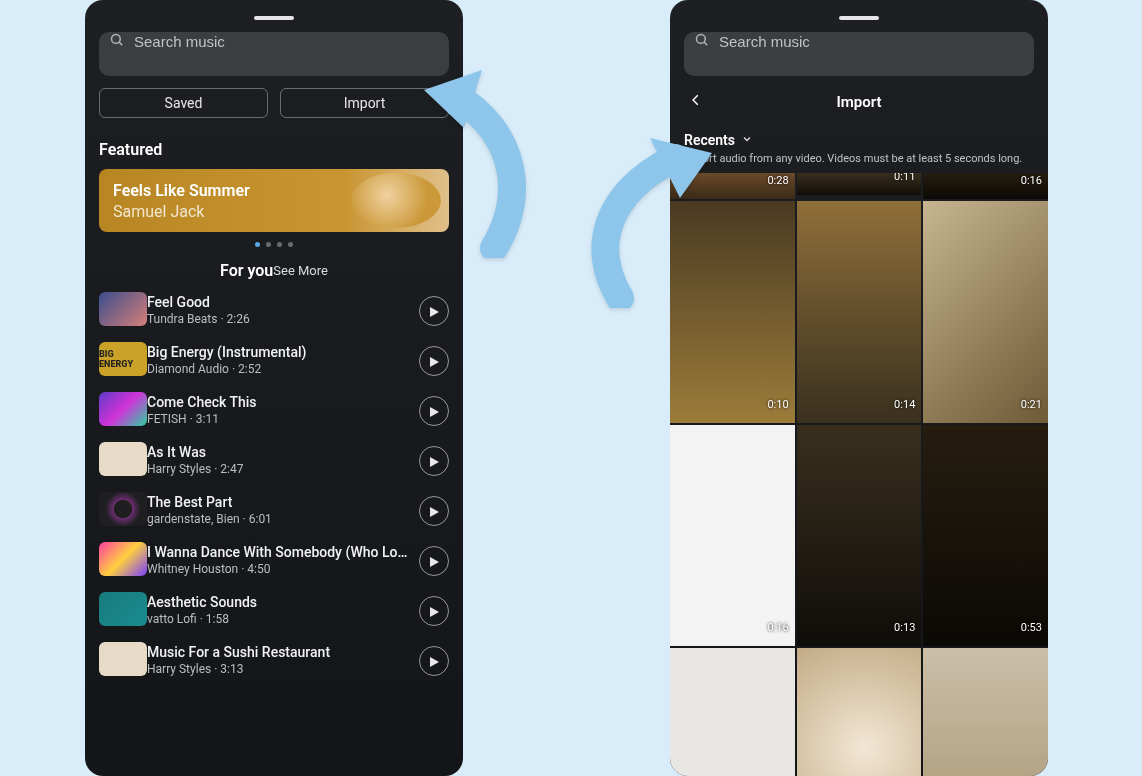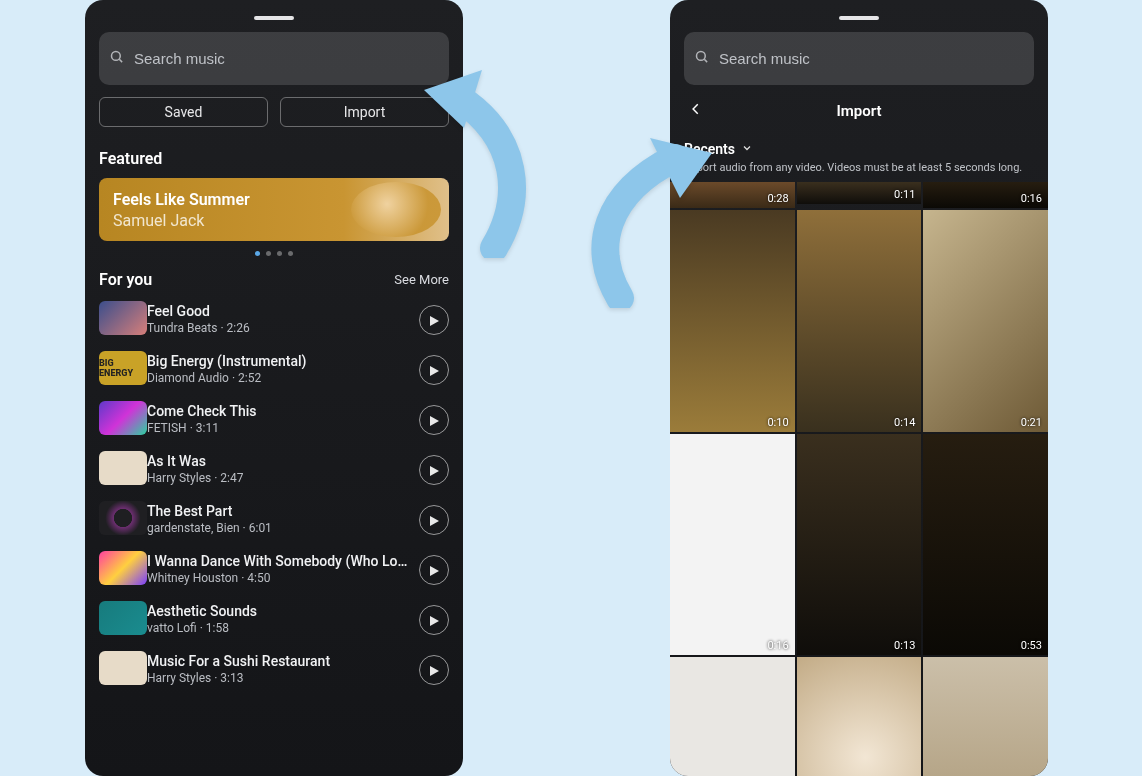--- a/index.html
+++ b/index.html
@@ -1,35 +1,35 @@
 <!DOCTYPE html>
 <html><head>
 <meta charset="utf-8">
 <style>
   html,body{margin:0;padding:0;background:#d8ecf9;font-family:-apple-system,BlinkMacSystemFont,"Segoe UI",Roboto,Helvetica,Arial,sans-serif;}
   .stage{width:1142px;height:776px;position:relative;overflow:hidden;background:#d8ecf9;}
   .phone{position:absolute;width:378px;border-radius:18px;overflow:hidden;background:linear-gradient(180deg,#1e1f22,#141518);}
   .phone-a{left:85px;top:0;height:776px;}
   .phone-b{left:670px;top:0;height:776px;}
   .grabber{width:40px;height:4px;background:#e5e5e7;border-radius:3px;margin:16px auto 10px;}
-  .search-wrap{margin:12px 14px;height:53px;background:rgba(255,255,255,.14);border-radius:10px;display:flex;align-items:center;padding:0 10px;color:#bfc2c7;}
+  .search-wrap{margin:12px 14px;height:44px;background:rgba(255,255,255,.14);border-radius:10px;display:flex;align-items:flex-start;padding:0 10px;color:#bfc2c7;}
   .search-wrap svg{margin-right:8px;opacity:.8}
   .search-input{flex:1;background:transparent;border:0;outline:0;color:#e7e7e9;font-size:15px;}
   .search-input::placeholder{color:#bfc2c7}
   .seg{display:flex;gap:12px;margin:12px 14px 0;}
   .seg-btn{flex:1;height:28px;border:1px solid rgba(255,255,255,.35);border-radius:6px;background:transparent;color:#e7e7e9;font-size:14px;display:flex;align-items:center;justify-content:center;}
   .section-title{color:#fff;font-weight:600;font-size:16px;margin:22px 14px 10px;}
   .hero{margin:0 14px;height:63px;border-radius:8px;background:linear-gradient(90deg,#b78622,#c99532 70%,#e0c08a);display:flex;align-items:center;padding:0 14px;position:relative;overflow:hidden;}
   .hero .blob{position:absolute;right:8px;top:4px;width:90px;height:55px;border-radius:50%;background:radial-gradient(circle at 40% 40%,#f3d7a8,#c99532 65%);opacity:.9}
   .hero-title{color:#fff;font-weight:600;font-size:16px}
   .hero-sub{color:#f1e6cf;font-size:16px;margin-top:2px}
   .dots{display:flex;gap:6px;justify-content:center;margin:10px 0 0}
   .dot{width:5px;height:5px;border-radius:50%;background:rgba(255,255,255,.35)}
   .dot.active{background:#5aa7e6}
-  .row-head{display:flex;align-items:center;justify-content:space-between;margin:14px 14px 4px;}
+  .row-head{display:flex;align-items:center;justify-content:center;margin:14px 14px 4px;}
   .row-head .title{color:#fff;font-weight:600;font-size:16px}
   .row-head .more{color:#d9dbe0;font-size:13px}
   .list{margin:4px 0 0;}
   .item{display:flex;align-items:flex-end;padding:8px 14px;}
   .thumb{width:48px;height:34px;border-radius:6px;margin-right:0;flex:0 0 48px;}
   .t1{background:linear-gradient(135deg,#3b4e8c,#d77f7a)}
   .t2{background:#c9a227;display:flex;align-items:center;justify-content:center;color:#222;font-weight:800;font-size:9px}
   .t3{background:linear-gradient(135deg,#5e39c9,#d033d8,#2ad3a0)}
   .t4{background:#e7dbc8}
   .t5{background:radial-gradient(circle at 50% 50%,#1f1f22 0,#1f1f22 30%,#6b2e6f 32%,#1f1f22 60%)}
@@ -43,21 +43,21 @@
   .play svg{fill:#fff;opacity:.9}
   
   .b-header{display:flex;align-items:center;justify-content:center;margin:14px 14px 8px;position:relative;height:24px}
   .b-back{position:absolute;left:0;top:0;width:24px;height:24px;display:flex;align-items:center;justify-content:center;color:#fff}
   .b-title{color:#fff;font-weight:600;font-size:15px}
   .recents{display:flex;align-items:center;gap:6px;color:#fff;font-weight:600;font-size:14px;margin:18px 14px 4px}
   .recents svg{opacity:.85}
   .hint{color:#bfc2c7;font-size:11px;margin:0 14px 8px}
   .grid{display:grid;grid-template-columns:repeat(3,1fr);gap:2px;}
   .cell{position:relative;width:100%;aspect-ratio:9/16;overflow:hidden}
-  .cell .dur{position:absolute;right:6px;bottom:3px;color:#fff;font-size:11px;text-shadow:0 0 3px #000}
+  .cell .dur{position:absolute;right:6px;bottom:12px;color:#fff;font-size:11px;text-shadow:0 0 3px #000}
   .bg-a{background:linear-gradient(180deg,#4a3a22,#9b7c3a);} 
   .bg-b{background:#f3f3f3}
   .bg-c{background:linear-gradient(180deg,#6b4a2a,#3a2a17)}
   .bg-d{background:linear-gradient(180deg,#3a2f1e,#0f0d0a)}
   .bg-e{background:linear-gradient(180deg,#261d10,#0b0905)}
   .bg-f{background:linear-gradient(180deg,#cbbfa9,#a4906c)}
   .bg-g{background:radial-gradient(circle at 55% 45%,#f2e6d4,#bba27a)}
   .bg-h{background:linear-gradient(180deg,#8f6f3a,#39301e)}
   .bg-i{background:linear-gradient(135deg,#c6b58e,#6e5a36)}
   .bg-j{background:#e9e7e3}

